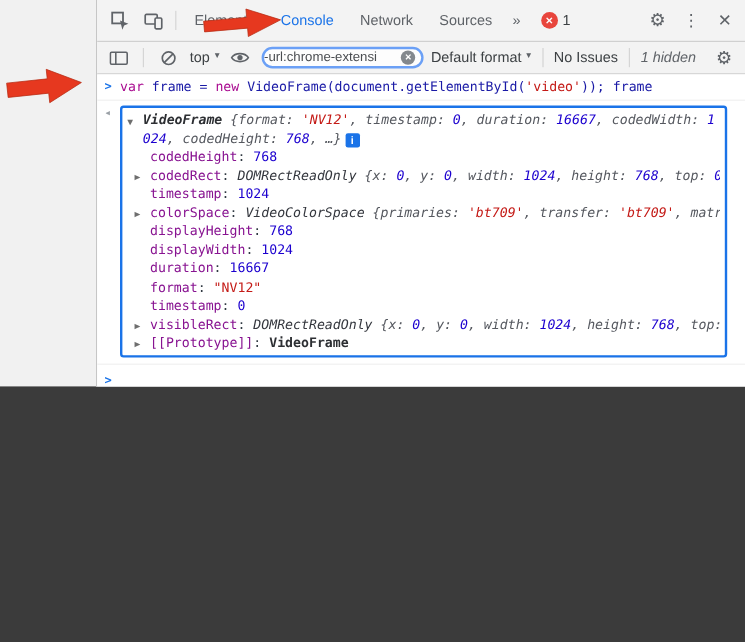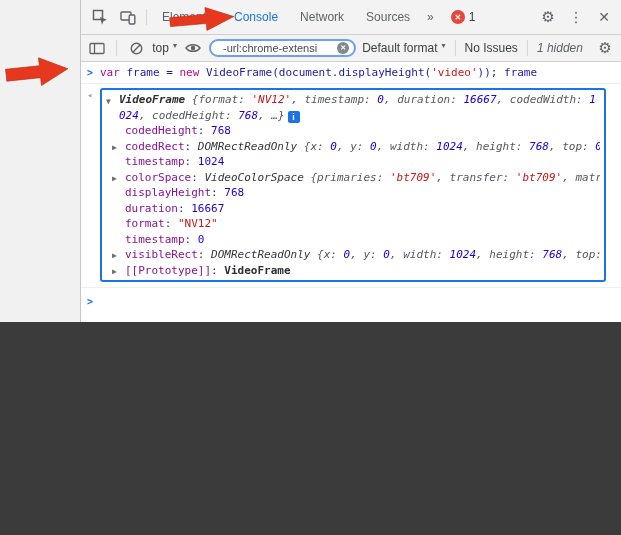--- a/index.html
+++ b/index.html
@@ -24,21 +24,21 @@
   .err-circle{width:14px;height:14px;border-radius:50%;background:var(--badge-red,#e8453c);color:#fff;
               font-size:8px;font-weight:bold;display:flex;align-items:center;justify-content:center;}
   .flex-spacer{flex:1;}
 
   
   .toolbar{flex:0 0 26px;display:flex;align-items:center;background:var(--toolbar-bg,#f3f3f3);
            border-bottom:1px solid var(--border,#d0d0d0);padding:0 6px;gap:6px;font-size:12px;color:#3c4043;}
   .select{display:flex;align-items:flex-start;gap:4px;white-space:nowrap;}
   .caret{font-size:8px;color:#5f6368;}
   .filter-pill{display:flex;align-items:center;gap:20px;border:2px solid #6ba0f6;border-radius:11px;
-               padding:1px 5px 1px 12px;font-size:11px;color:#4a4d51;background:#fdfdfd;white-space:nowrap;}
+               padding:1px 5px 1px 0;font-size:11px;color:#4a4d51;background:#fdfdfd;white-space:nowrap;}
   .pill-clear{width:12px;height:12px;border-radius:50%;background:#83888d;color:#fff;font-size:7px;
               display:flex;align-items:center;justify-content:center;font-weight:bold;}
   .muted-label{color:#5f6368;white-space:nowrap;font-style:italic;}
   .plain-label{white-space:nowrap;}
 
   
   .console{flex:1;background:#fff;font-family:"DejaVu Sans Mono","Liberation Mono",monospace;
            font-size:11px;overflow:hidden;}
   .crow{display:flex;align-items:flex-start;border-bottom:1px solid #f0f0f0;padding:3px 0 3px 0;}
   .chev{flex:0 0 13px;margin-left:6px;font-size:10px;line-height:15px;font-weight:bold;}
@@ -152,35 +152,36 @@
       <div class="vdiv"></div>
       <div class="muted-label">1 hidden</div>
       <div class="flex-spacer"></div>
       <button class="icon-btn glyph-gear">⚙</button>
     </div>
 
     <div class="console">
 
       <div class="crow">
         <span class="chev blue">&gt;</span>
-        <span class="code"><span class="seg-kw">var</span><span class="seg-ident"> frame = </span><span class="seg-kw">new</span><span class="seg-ident"> VideoFrame(document.displayHeight(</span><span class="seg-str">'video'</span><span class="seg-ident">)); frame</span></span>
+        <span class="code"><span class="seg-kw">var</span><span class="seg-ident"> frame = </span><span class="seg-kw">new</span><span class="seg-ident"> VideoFrame(document.getElementById(</span><span class="seg-str">'video'</span><span class="seg-ident">)); frame</span></span>
       </div>
 
       <div class="crow result-row">
         <span class="chev gray">◂</span>
         <div class="object-box">
           <div class="preview-line">
             <span class="tri">▼</span><span class="preview-text"><span class="seg-objname">VideoFrame </span><span class="seg-pkey">{format: </span><span class="seg-pstr">'NV12'</span><span class="seg-pkey">, timestamp: </span><span class="seg-pnum">0</span><span class="seg-pkey">, duration: </span><span class="seg-pnum">16667</span><span class="seg-pkey">, codedWidth: </span><span class="seg-pnum">1024</span><span class="seg-pkey">, codedHeight: </span><span class="seg-pnum">768</span><span class="seg-pkey">, …}</span></span><span class="info-badge">i</span>
           </div>
           <div class="props">
               <div class="tree-row"><span class="toggle"></span><span class="prop-name">codedHeight</span><span class="prop-colon">: </span><span class="prop-value"><span class="seg-num">768</span></span></div>
               <div class="tree-row"><span class="toggle">▶</span><span class="prop-name">codedRect</span><span class="prop-colon">: </span><span class="prop-value"><span class="seg-pobj">DOMRectReadOnly </span><span class="seg-pkey">{x: </span><span class="seg-pnum">0</span><span class="seg-pkey">, y: </span><span class="seg-pnum">0</span><span class="seg-pkey">, width: </span><span class="seg-pnum">1024</span><span class="seg-pkey">, height: </span><span class="seg-pnum">768</span><span class="seg-pkey">, top: </span><span class="seg-pnum">0</span></span></div>
               <div class="tree-row"><span class="toggle"></span><span class="prop-name">timestamp</span><span class="prop-colon">: </span><span class="prop-value"><span class="seg-num">1024</span></span></div>
               <div class="tree-row"><span class="toggle">▶</span><span class="prop-name">colorSpace</span><span class="prop-colon">: </span><span class="prop-value"><span class="seg-pobj">VideoColorSpace </span><span class="seg-pkey">{primaries: </span><span class="seg-pstr">'bt709'</span><span class="seg-pkey">, transfer: </span><span class="seg-pstr">'bt709'</span><span class="seg-pkey">, matri</span></span></div>
               <div class="tree-row"><span class="toggle"></span><span class="prop-name">displayHeight</span><span class="prop-colon">: </span><span class="prop-value"><span class="seg-num">768</span></span></div>
+              <div class="tree-row"><span class="toggle"></span><span class="prop-name">displayWidth</span><span class="prop-colon">: </span><span class="prop-value"><span class="seg-num">1024</span></span></div>
               <div class="tree-row"><span class="toggle"></span><span class="prop-name">duration</span><span class="prop-colon">: </span><span class="prop-value"><span class="seg-num">16667</span></span></div>
               <div class="tree-row"><span class="toggle"></span><span class="prop-name">format</span><span class="prop-colon">: </span><span class="prop-value"><span class="seg-str">"NV12"</span></span></div>
               <div class="tree-row"><span class="toggle"></span><span class="prop-name">timestamp</span><span class="prop-colon">: </span><span class="prop-value"><span class="seg-num">0</span></span></div>
               <div class="tree-row"><span class="toggle">▶</span><span class="prop-name">visibleRect</span><span class="prop-colon">: </span><span class="prop-value"><span class="seg-pobj">DOMRectReadOnly </span><span class="seg-pkey">{x: </span><span class="seg-pnum">0</span><span class="seg-pkey">, y: </span><span class="seg-pnum">0</span><span class="seg-pkey">, width: </span><span class="seg-pnum">1024</span><span class="seg-pkey">, height: </span><span class="seg-pnum">768</span><span class="seg-pkey">, top:</span></span></div>
               <div class="tree-row"><span class="toggle">▶</span><span class="prop-name">[[Prototype]]</span><span class="prop-colon">: </span><span class="prop-value"><span class="seg-proto">VideoFrame</span></span></div>
             </div>
         </div>
       </div>
 
       <div class="crow prompt-row">

